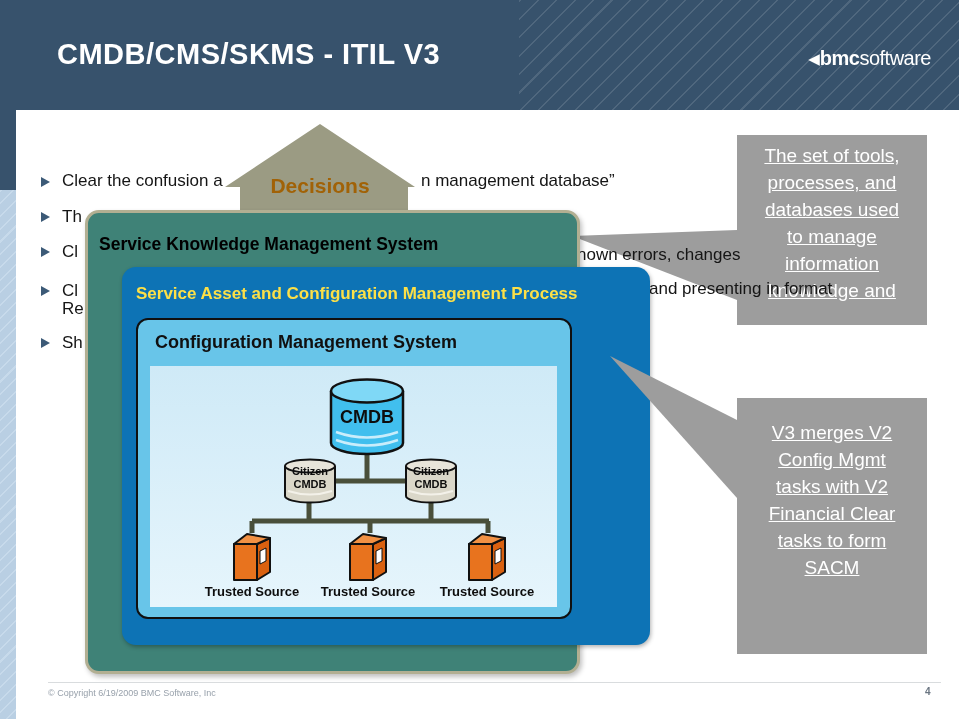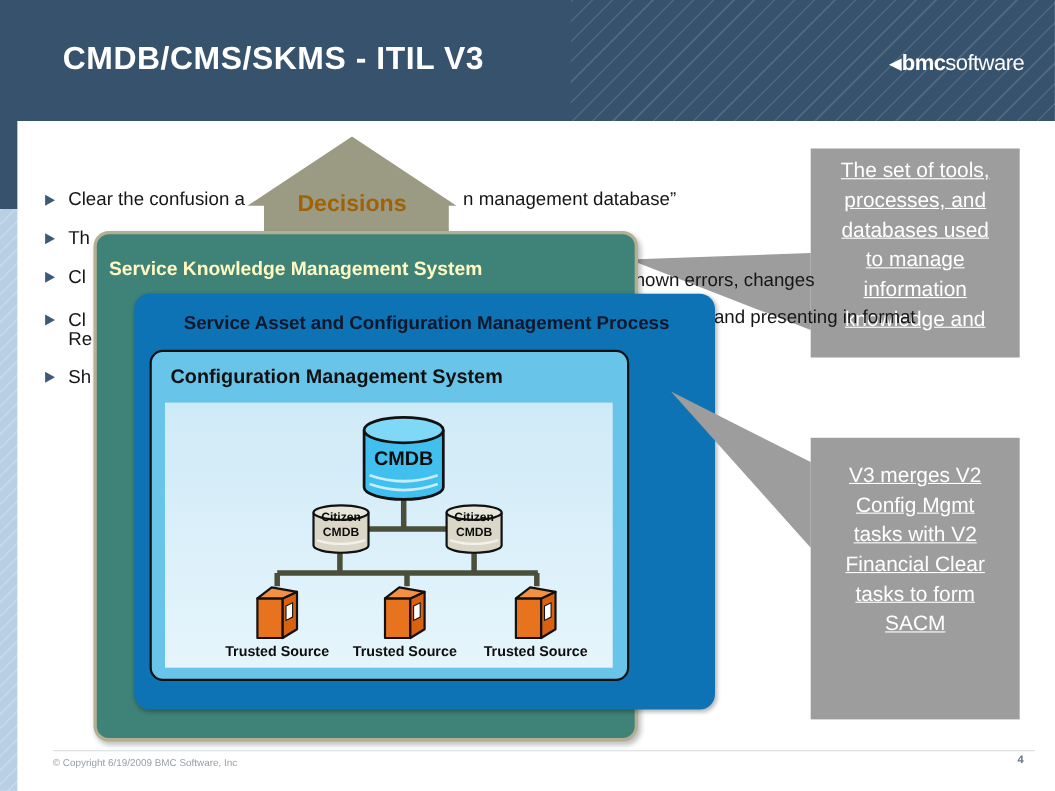--- a/index.html
+++ b/index.html
@@ -36,24 +36,24 @@
   .frag{position:absolute;font-size:17px;line-height:19px;color:#151515;white-space:nowrap;}
 
   
   .arrow-svg{position:absolute;left:220px;top:120px;}
   .arrow-label{position:absolute;left:245px;top:174px;width:150px;text-align:center;
     font-size:21px;font-weight:700;color:#a16207;}
 
   
   .skms{position:absolute;left:85px;top:210px;width:495px;height:464px;background:#3f8277;
     border:3px solid #b2af92;border-radius:14px;box-shadow:2px 3px 5px rgba(0,0,0,.25);}
-  .skms-title{position:absolute;left:11px;top:21px;font-size:17.5px;font-weight:700;color:#fef9c3;white-space:nowrap;}
+  .skms-title{position:absolute;left:11px;top:21px;font-size:17.5px;font-weight:700;color:#000000;white-space:nowrap;}
   .sacm{position:absolute;left:122px;top:267px;width:528px;height:378px;background:#0d73b5;
     border-radius:14px;box-shadow:1px 2px 4px rgba(0,0,0,.3);}
-  .sacm-title{position:absolute;left:14px;top:17px;font-size:17px;font-weight:700;color:#0f172a;white-space:nowrap;margin-left:31px;}
+  .sacm-title{position:absolute;left:14px;top:17px;font-size:17px;font-weight:700;color:#fde047;white-space:nowrap;}
   .cms{position:absolute;left:136px;top:318px;width:436px;height:301px;background:#68c5e9;
     border:2.5px solid #101010;border-radius:12px;}
   .cms-title{position:absolute;left:17px;top:12px;font-size:18px;font-weight:700;color:#101010;white-space:nowrap;}
   .panel{position:absolute;left:150px;top:366px;width:407px;height:241px;
     background:linear-gradient(#cfeaf7,#e6f5fc);}
 
   .connectors{position:absolute;left:150px;top:366px;}
   .shape{position:absolute;}
   .cmdb-label{position:absolute;left:328px;top:407px;width:78px;text-align:center;
     font-size:18px;font-weight:700;color:#0d0d0d;}

